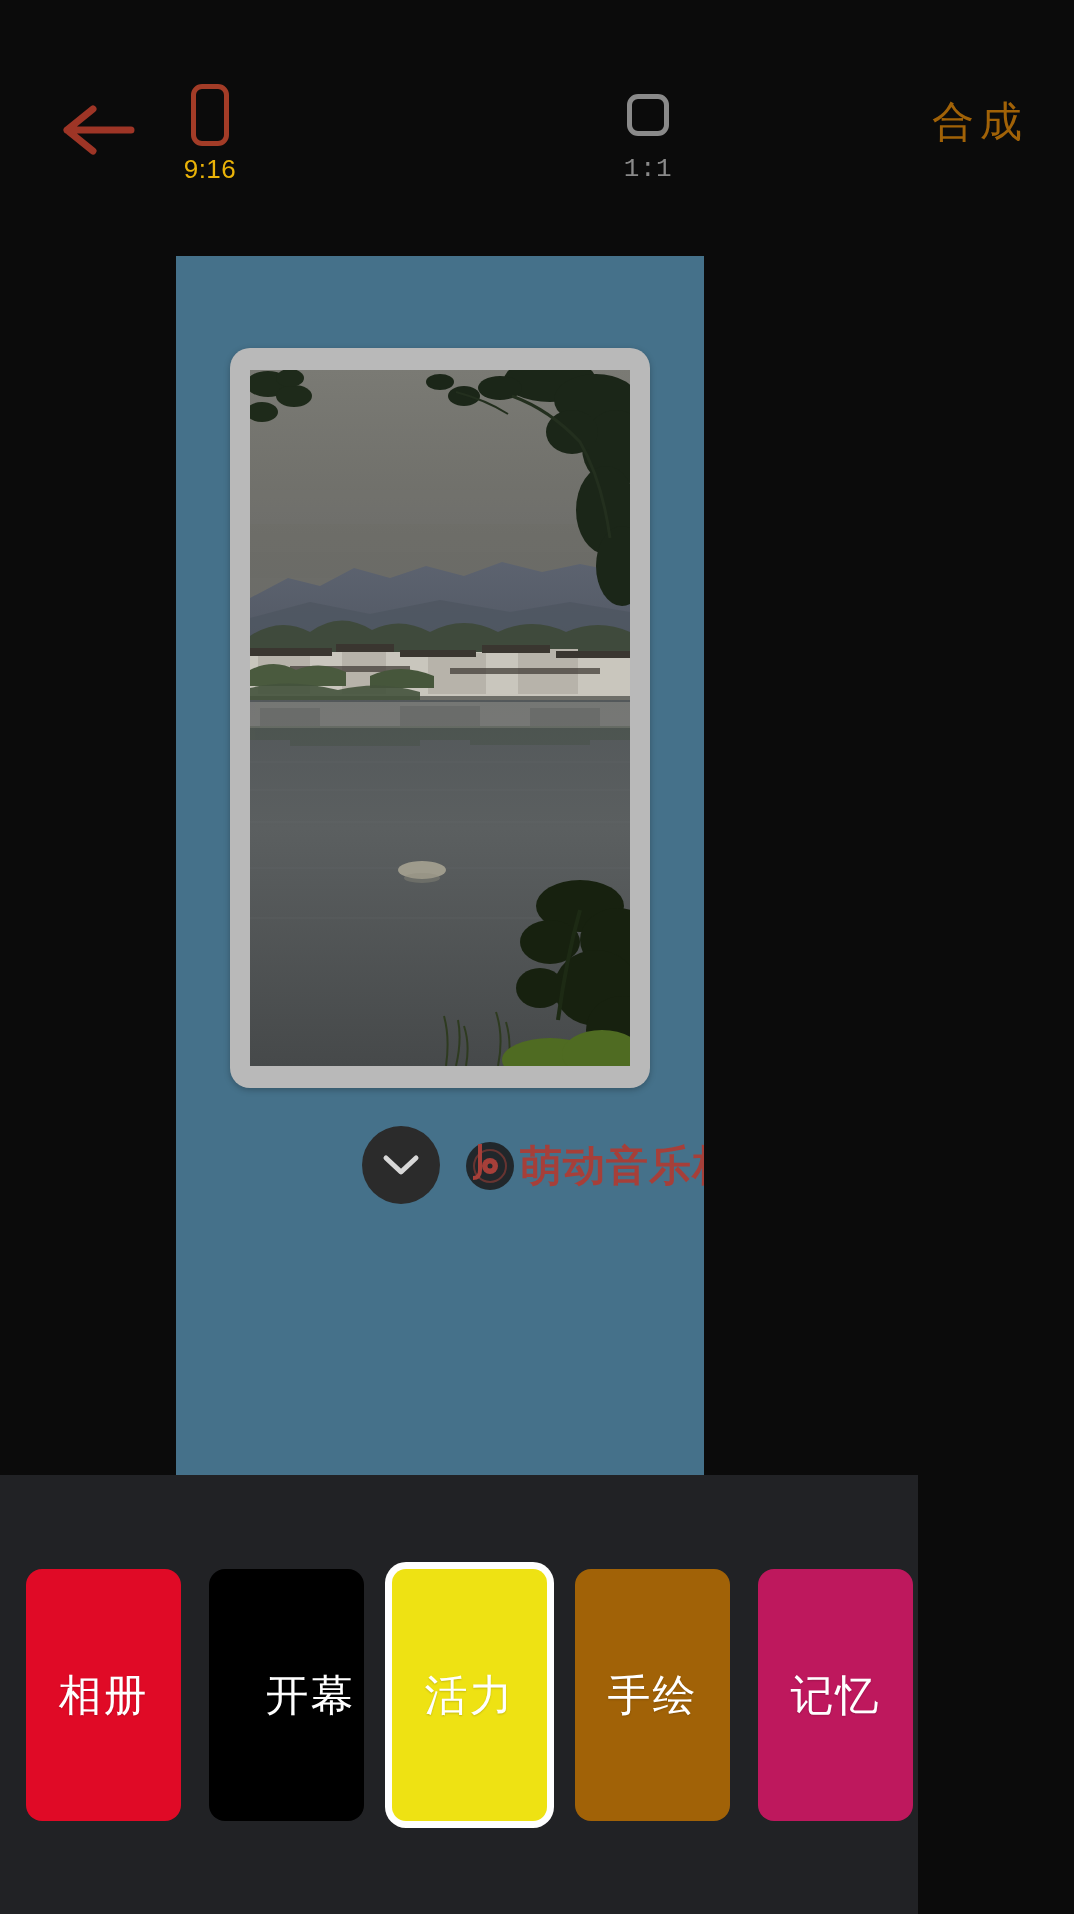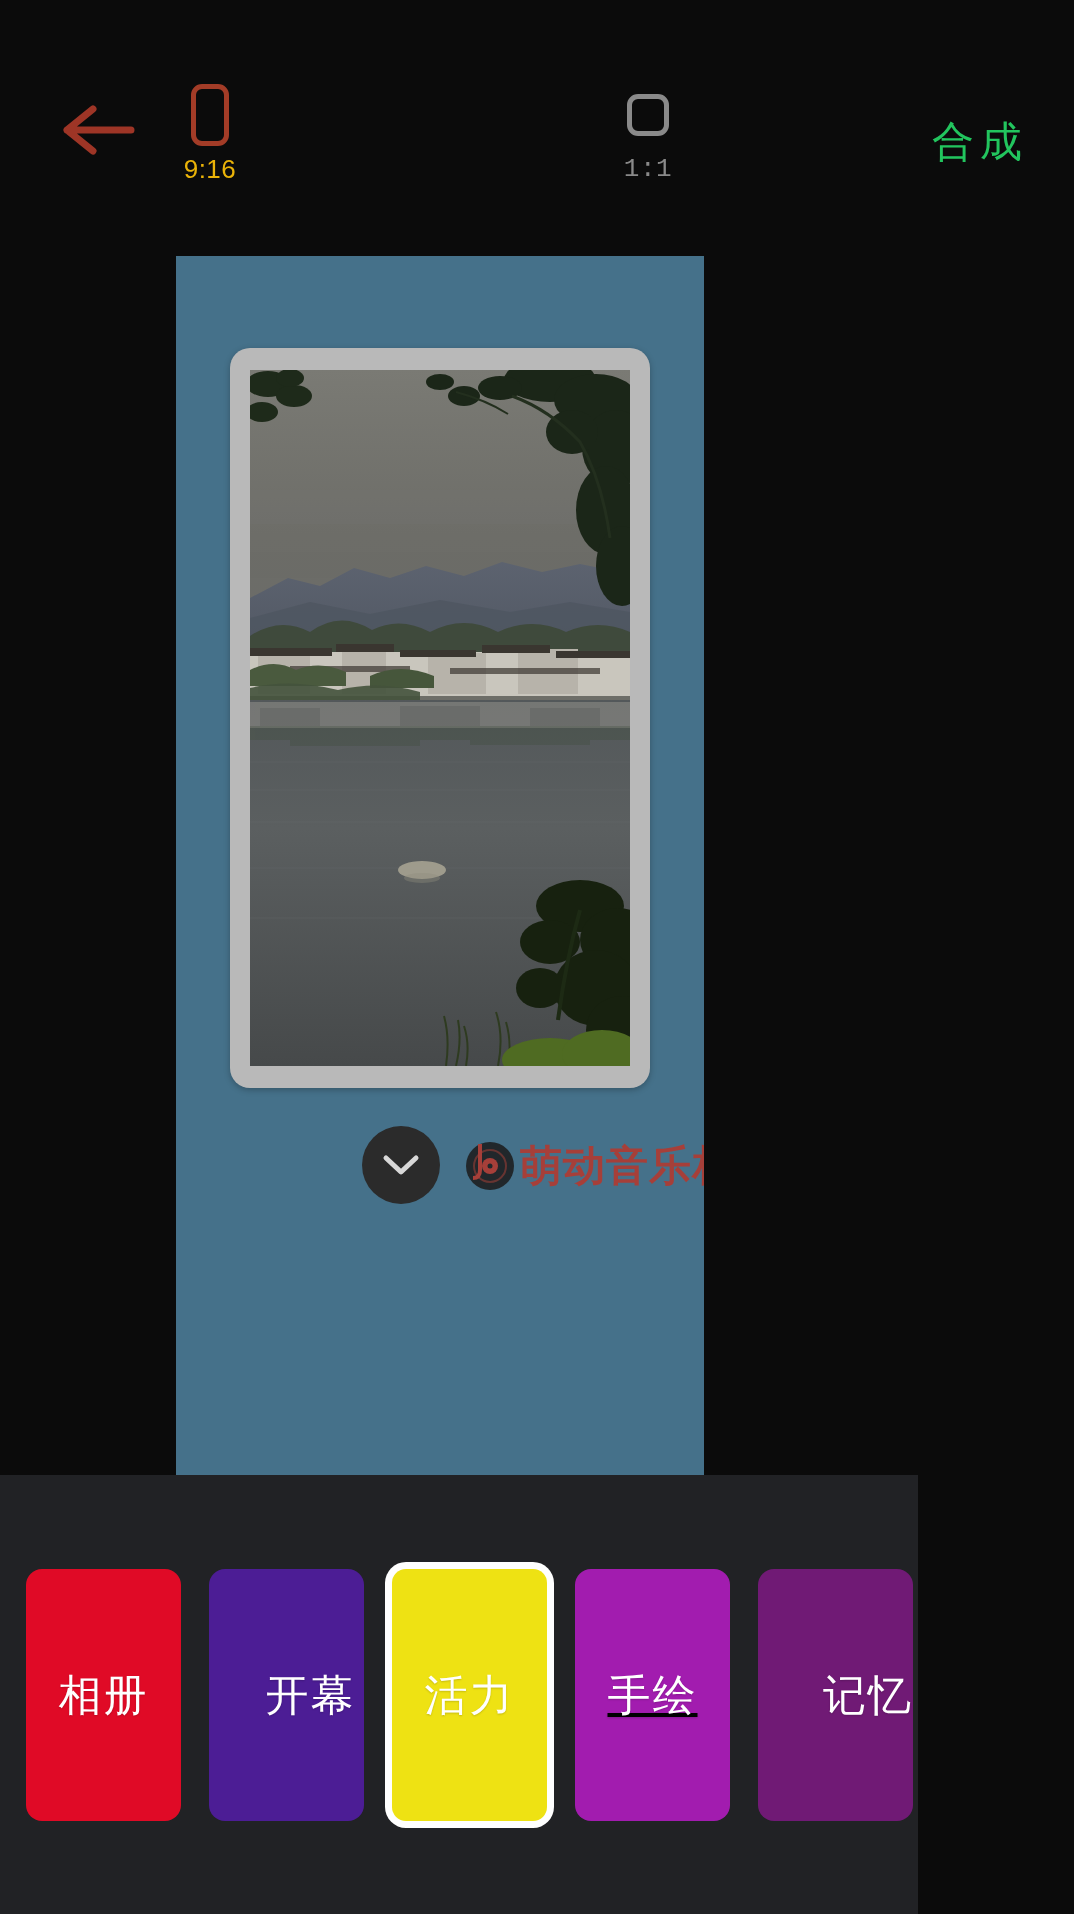--- a/index.html
+++ b/index.html
@@ -35,22 +35,22 @@
   }
   .rbox{ border:5px solid #8a8a8a; border-radius:11px; }
   .ratio-item.active .rbox{ border-color:#a33c27; }
   .ratio-label{
     font-size:26px; color:#8a8a8a; letter-spacing:.5px; line-height:30px;
     margin-top:4px;
   }
   .ratio-item.active .ratio-label{ color:#eab308; }
 
   .compose-btn{
-    position:absolute; right:46px; top:112px;
-    font-size:42px; color:#22c55e; letter-spacing:6px; line-height:60px;
+    position:absolute; right:46px; top:92px;
+    font-size:42px; color:#a16207; letter-spacing:6px; line-height:60px;
     font-weight:400;
   }
 
   
   .stage{
     position:absolute; left:0; top:200px; width:1074px; height:1275px;
     background:#0b0b0b; overflow:hidden;
   }
   .canvas{
     position:absolute; left:176px; top:56px; width:528px; height:1219px;
@@ -304,32 +304,32 @@
     </div>
   </div>
 
   <div class="themebar">
     <div class="theme-strip">
 
       <div class="theme-card" style="background:#e00a26;">
         <span class="theme-label">相册</span>
       </div>
 
-      <div class="theme-card" style="background:#4c1d95;padding-left:48px;">
+      <div class="theme-card" style="background:#000000;padding-left:48px;">
         <span class="theme-label">开幕</span>
       </div>
 
       <div class="theme-card selected" style="background:#eee213;">
         <span class="theme-label">活力</span>
       </div>
 
-      <div class="theme-card" style="background:#a21caf;text-decoration:underline;">
+      <div class="theme-card" style="background:#a16207;">
         <span class="theme-label">手绘</span>
       </div>
 
-      <div class="theme-card" style="background:#701a75;justify-content:flex-end;">
+      <div class="theme-card" style="background:#be185d;">
         <span class="theme-label">记忆</span>
       </div>
 
     </div>
   </div>
 
 </div>
 
 </body></html>

